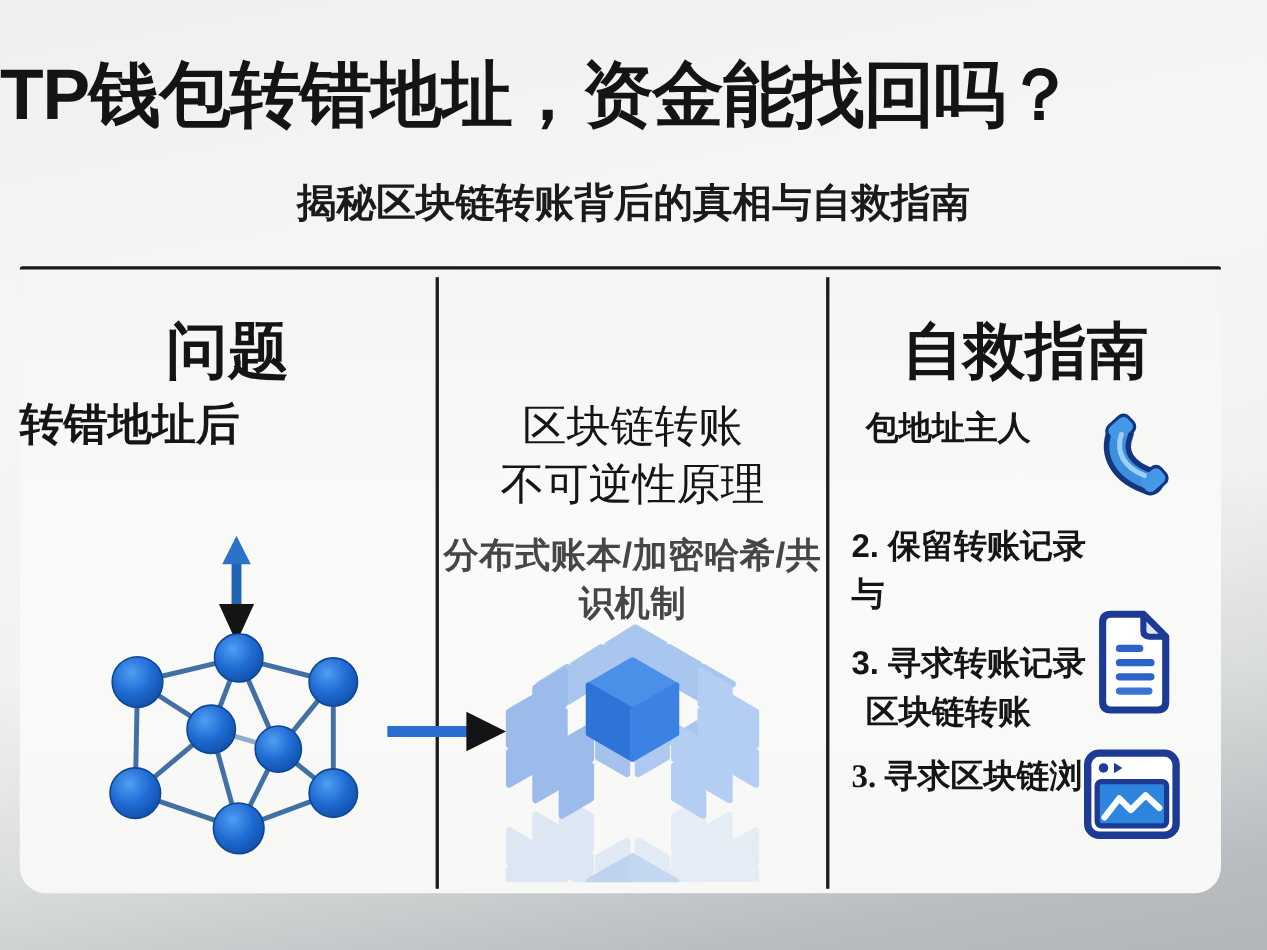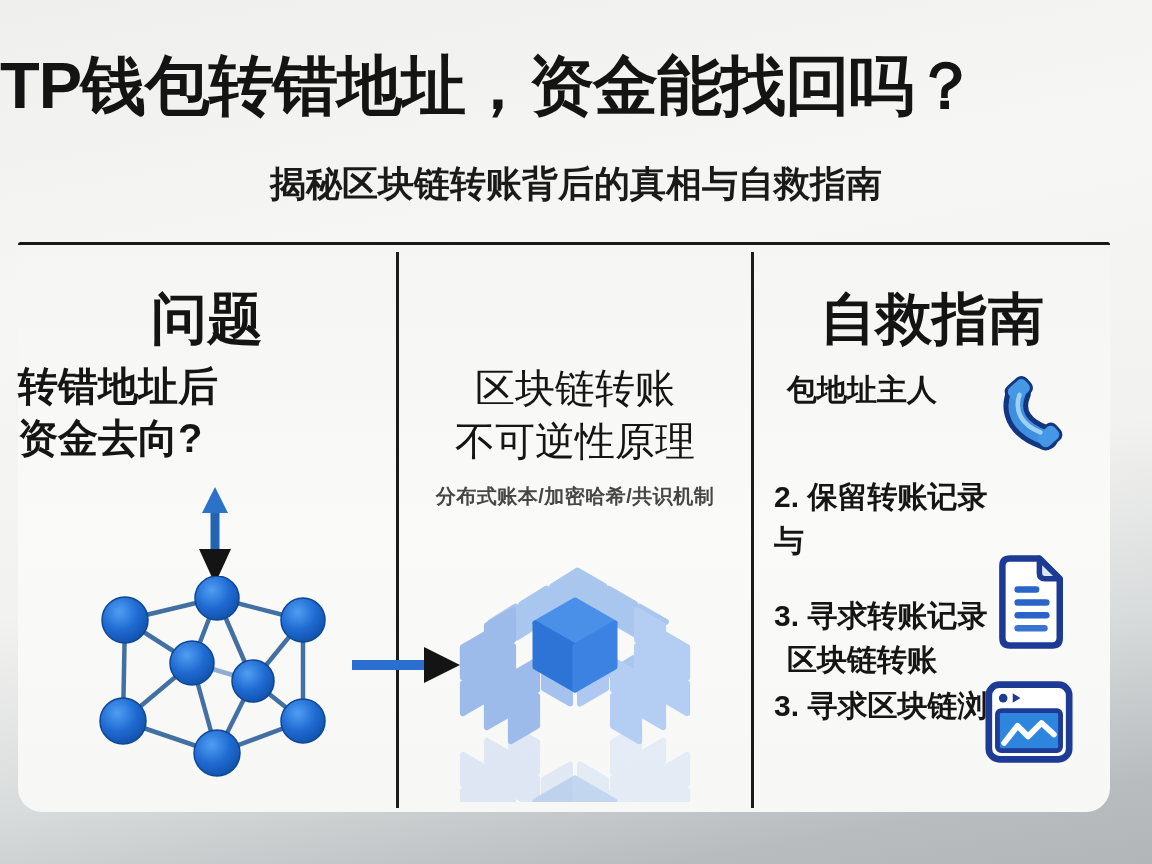--- a/index.html
+++ b/index.html
@@ -39,34 +39,34 @@
   .q-text{
     position:absolute;left:18px;top:360px;width:378px;
     font-size:40px;font-weight:900;color:#151515;line-height:1.3;
   }
   .truth-text{
     position:absolute;left:399px;top:362px;width:352px;text-align:center;
     font-size:40px;font-weight:400;color:#151515;line-height:1.32;
   }
   .truth-caption{
     position:absolute;left:399px;top:483px;width:352px;text-align:center;
-    font-size:20px;font-weight:700;color:#464646;letter-spacing:0.5px;
+    font-size:32px;font-weight:700;color:#464646;letter-spacing:0.5px;
   }
   
   .dbl-arrow{position:absolute;left:195px;top:483px;}
   .network{position:absolute;left:60px;top:576px;}
   .flow-arrow{position:absolute;left:352px;top:645px;z-index:5;}
   .cube-wrap{position:absolute;left:452px;top:534px;width:246px;height:268px;overflow:hidden;}
   
   .guide-item{position:absolute;left:774px;width:240px;font-size:30px;font-weight:800;color:#151515;line-height:1.45;}
   .guide-item .l2{padding-left:13px;}
   .gi-1{top:368px;}
   .gi-2{top:475px;}
-  .gi-3{top:582px;margin-top:12px;}
-  .gi-4{top:684px;}
+  .gi-3{top:582px;}
+  .gi-4{top:684px;font-family:Liberation Serif, serif;}
   .icon{position:absolute;}
   .phone-icon{left:993px;top:372px;}
   .doc-icon{left:995px;top:552px;}
   .browser-icon{left:983px;top:678px;}
 </style>
 </head>
 <body>
 
 <div class="canvas">
 
@@ -76,21 +76,20 @@
 
   <div class="panel"></div>
   <div class="divider d1"></div>
   <div class="divider d2"></div>
 
   <div class="col-header c1">问题</div>
   <div class="col-header c3">自救指南</div>
 
   <div class="q-text">
     <div>转错地址后</div>
-    <div>资金去向?</div>
   </div>
 
   <svg class="dbl-arrow" width="40" height="104" viewBox="0 0 40 104">
     <line x1="20" y1="24" x2="20" y2="72" stroke="#2264b4" stroke-width="9"></line>
     <polygon points="20,4 7,30 33,30" fill="#2b72c8"></polygon>
     <polygon points="20,101 4,66 36,66" fill="#141414"></polygon>
   </svg>
 
   <svg class="network" width="290" height="212" viewBox="0 0 290 212">
     <defs>

